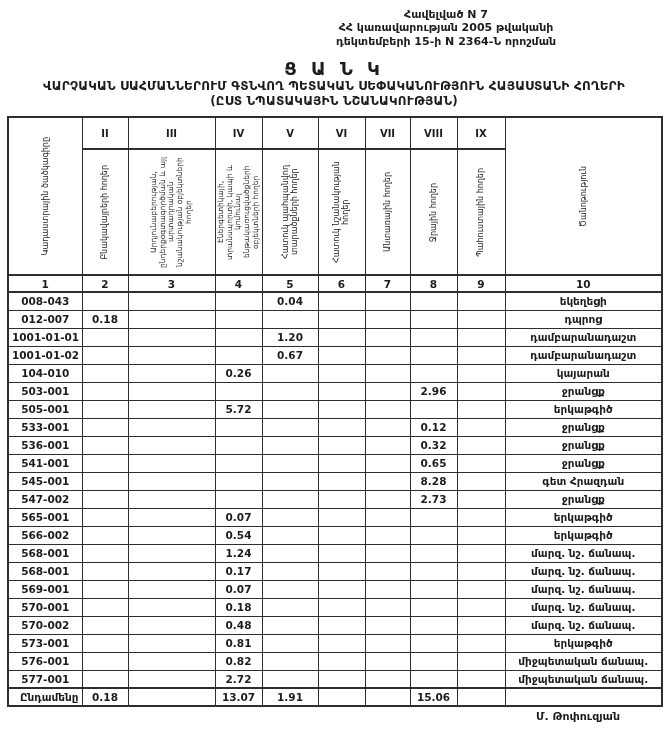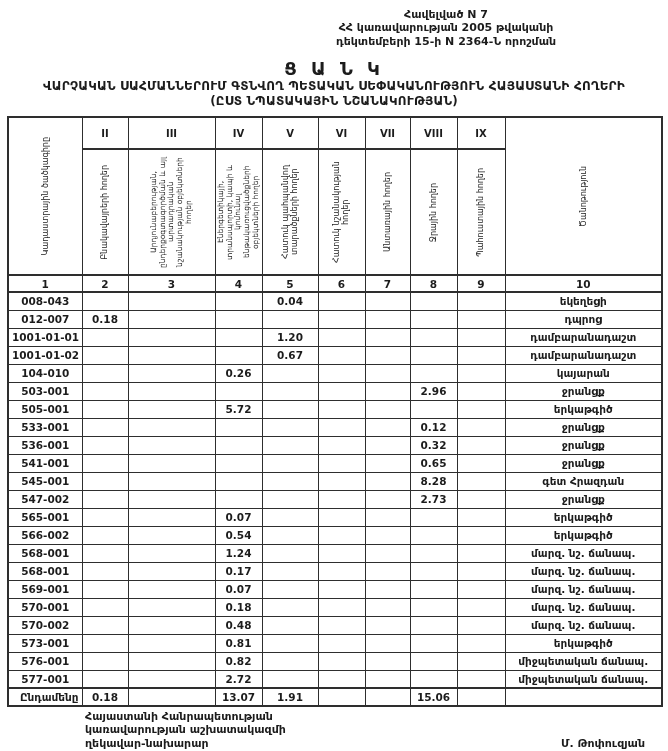--- a/index.html
+++ b/index.html
@@ -54,21 +54,21 @@
   tbody.data td.note{text-align:center;}
   tbody.data tr[data-name="total-row"] td{border-top-width:2px;}
   tbody.data tr[data-name="total-row"] td.code{text-align:right;margin-top:8px;}
   
   .footer{
     position:absolute;left:0;right:0;top:710px;
     display:flex;align-items:flex-end;
     font-size:11px;font-weight:700;line-height:1.22;
   }
   .footer-left{margin-left:85px;}
-  .footer-sign{margin-left:auto;margin-right:23px;text-align:right;}
+  .footer-sign{margin-left:auto;margin-right:48px;text-align:right;}
 </style>
 </head>
 <body>
 
 <div class="page" data-name="document-page">
 
   <div class="appendix" data-name="appendix-reference">
     <div data-name="appendix-line">Հավելված N 7</div>
     <div data-name="appendix-line">ՀՀ կառավարության 2005 թվականի</div>
     <div data-name="appendix-line">դեկտեմբերի 15-ի N 2364-Ն որոշման</div>
@@ -423,21 +423,16 @@
           <td class="num" data-name="area-value-cell"></td>
           <td class="num" data-name="area-value-cell"></td>
           <td class="num" data-name="area-value-cell">15.06</td>
           <td class="num" data-name="area-value-cell"></td>
           <td class="note" data-name="note-cell"></td>
         </tr>
       </tbody>
   </table>
 
   <div class="footer" data-name="document-footer">
-    <div class="footer-left" data-name="signatory-position">
-      <div data-name="footer-line">Հայաստանի Հանրապետության</div>
-      <div data-name="footer-line">կառավարության աշխատակազմի</div>
-      <div data-name="footer-line">ղեկավար-նախարար</div>
-    </div>
     <div class="footer-sign" data-name="signatory-name">Մ. Թոփուզյան</div>
   </div>
 
 </div>
 
 </body></html>

